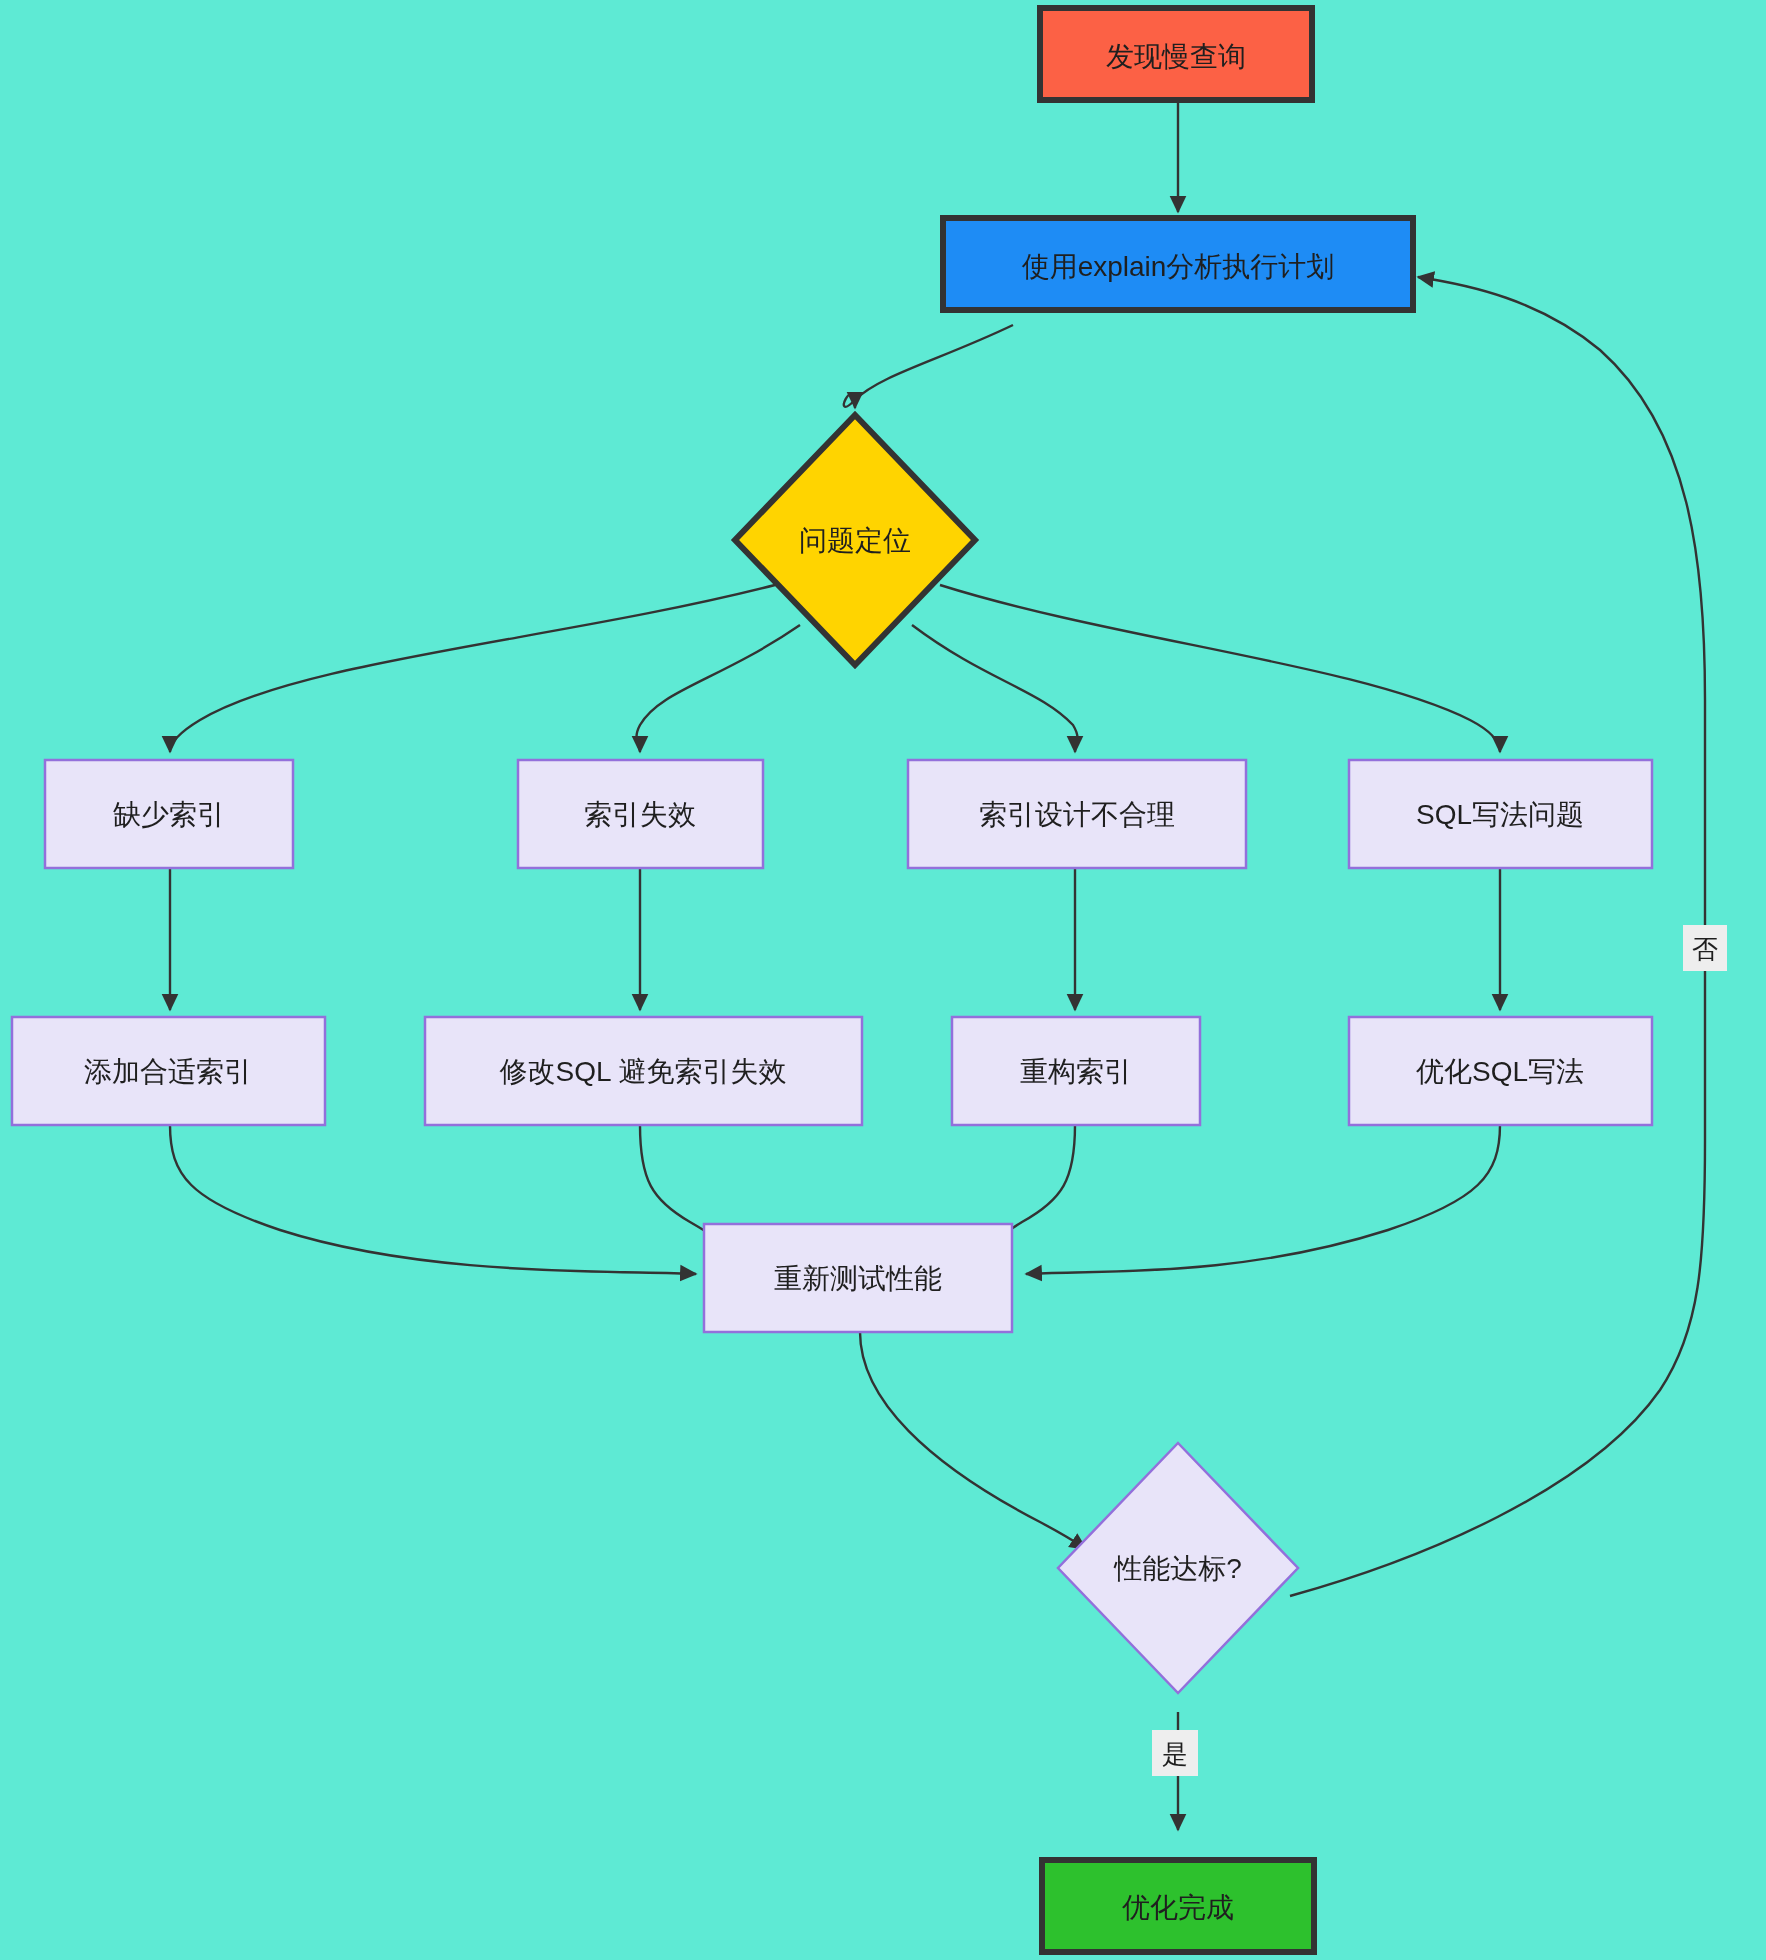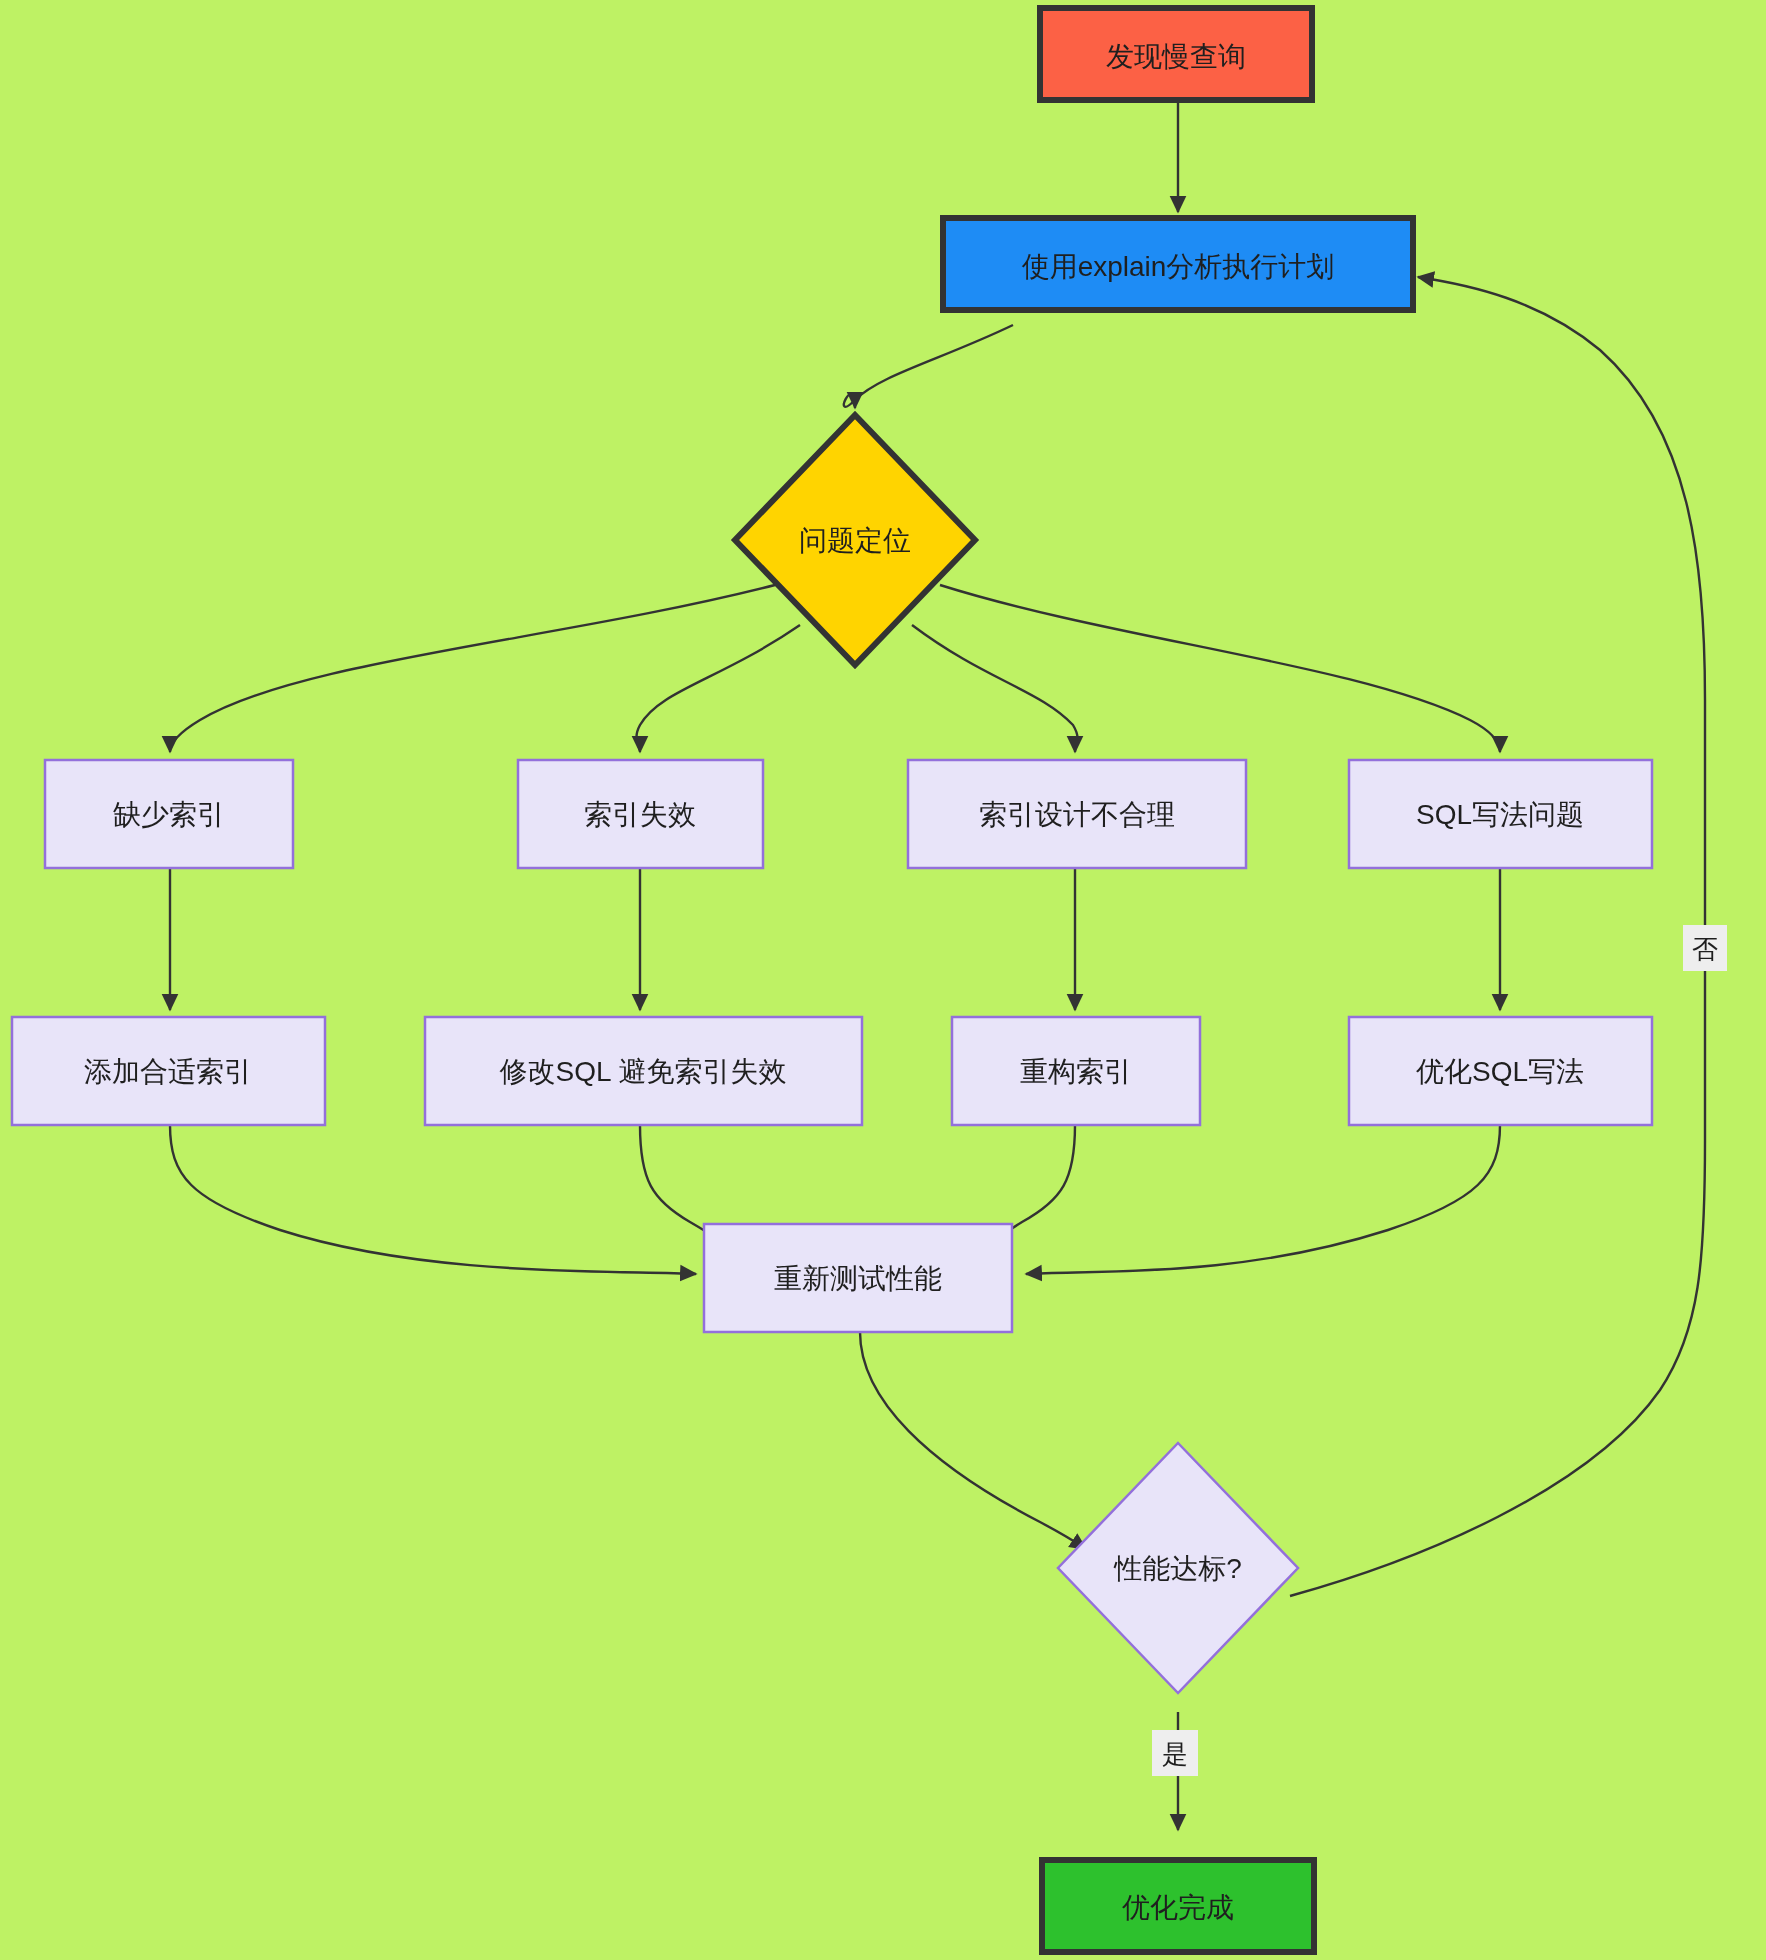--- a/index.html
+++ b/index.html
@@ -7,21 +7,21 @@
     padding: 0;
     background: #ffffff;
   }
   body {
     font-family: "Liberation Sans", "DejaVu Sans", sans-serif;
   }
   #diagram-root {
     position: relative;
     width: 1766px;
     height: 1960px;
-    background: #bef264;
+    background: #5eead4;
     overflow: hidden;
   }
   svg#flowchart {
     display: block;
     width: 1766px;
     height: 1960px;
   }
   .node-shape {
     stroke-width: 2;
   }

